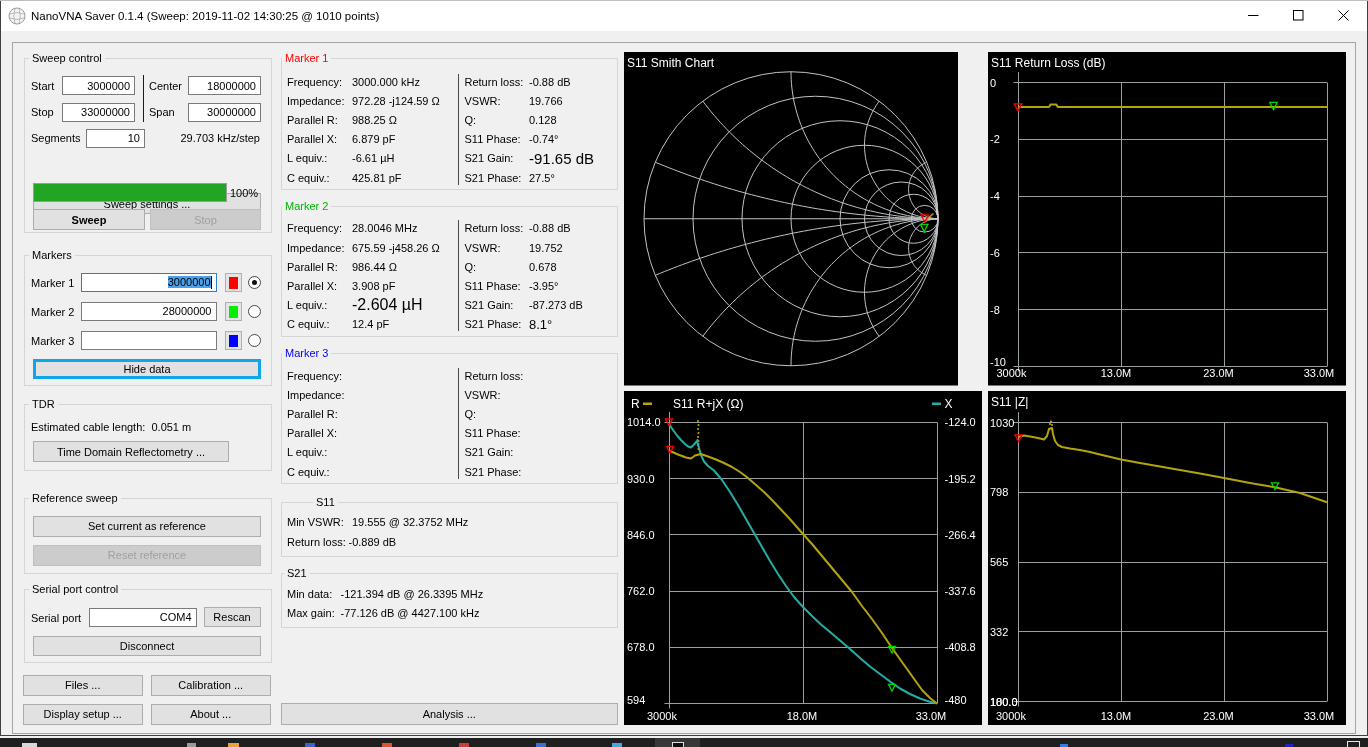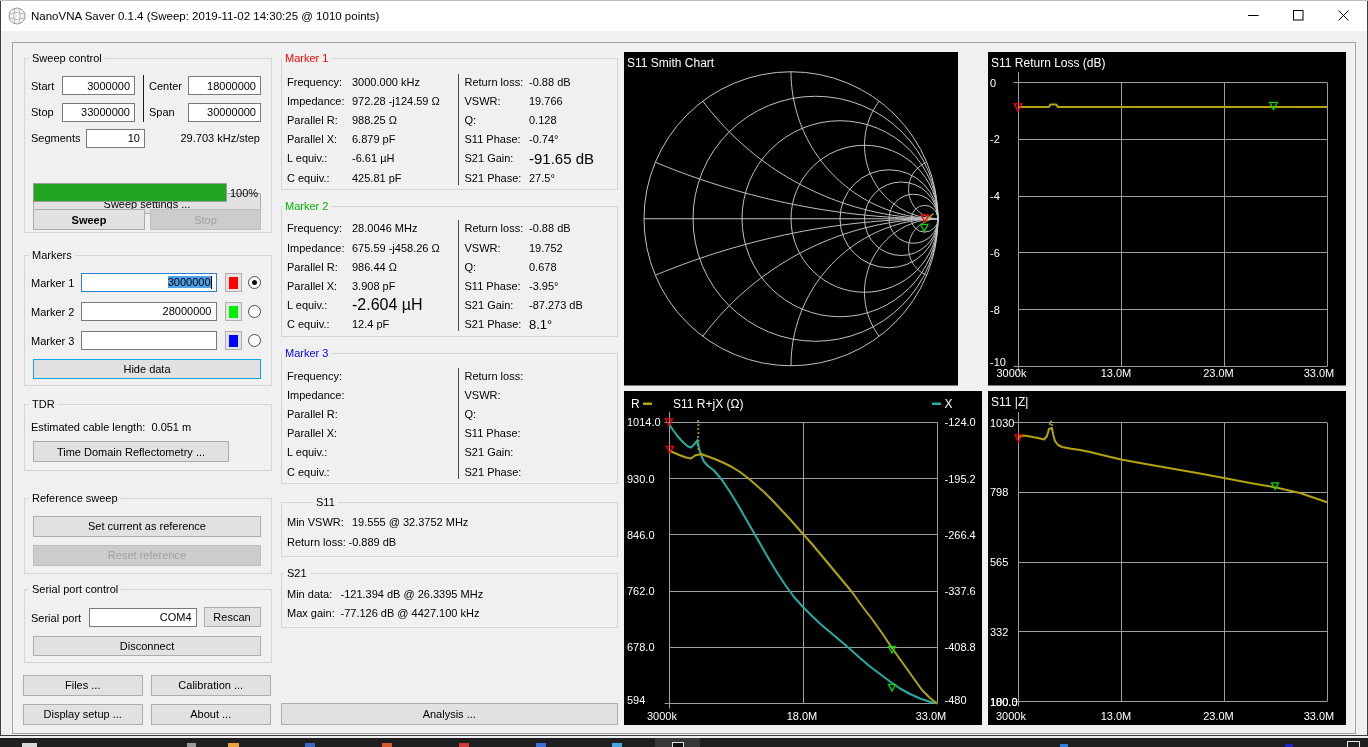--- a/index.html
+++ b/index.html
@@ -52,21 +52,21 @@
 <div style="position:absolute;left:229px;top:276.5px;width:8.5px;height:12.5px;background:#ff0000;"></div>
 <div style="position:absolute;left:225px;top:302px;width:16.5px;height:19px;background:#e4e4e4;border:1px solid #b0b0b0;"></div>
 <div style="position:absolute;left:229px;top:305.5px;width:8.5px;height:12.5px;background:#00ef00;"></div>
 <div style="position:absolute;left:225px;top:331px;width:16.5px;height:19px;background:#e4e4e4;border:1px solid #b0b0b0;"></div>
 <div style="position:absolute;left:229px;top:334.5px;width:8.5px;height:12.5px;background:#0000ff;"></div>
 <div style="position:absolute;left:248px;top:276.0px;width:13px;height:13px;border-radius:50%;background:#fff;border:1px solid #4a4a4a;">
     <div style="position:absolute;left:3px;top:3px;width:5px;height:5px;border-radius:50%;background:#111;"></div>
   </div>
 <div style="position:absolute;left:248px;top:305.0px;width:13px;height:13px;border-radius:50%;background:#fff;border:1px solid #4a4a4a;"></div>
 <div style="position:absolute;left:248px;top:334.0px;width:13px;height:13px;border-radius:50%;background:#fff;border:1px solid #4a4a4a;"></div>
-<div style="position:absolute;left:33px;top:359px;width:228px;height:20px;background:#e1e1e1;border:1px solid #0ea5e9;color:#000;font-size:11px;display:flex;align-items:center;justify-content:center;white-space:nowrap;">Hide data</div>
+<div style="position:absolute;left:33px;top:359px;width:228px;height:20px;background:#e1e1e1;border:3px solid #0ea5e9;color:#000;font-size:11px;display:flex;align-items:center;justify-content:center;white-space:nowrap;">Hide data</div>
 <div style="position:absolute;left:24px;top:404px;width:247.5px;height:66.5px;border:1px solid #d5d5d5;"></div>
 <div style="position:absolute;left:29px;top:404px;transform:translateY(-50%);font-size:11px;color:#000;white-space:nowrap;"><span style="background:#f0f0f0;padding:0 3px;">TDR</span></div>
 <div style="position:absolute;left:31px;top:427px;transform:translateY(-50%);font-size:11px;color:#000;white-space:nowrap;">Estimated cable length:&nbsp; 0.051 m</div>
 <div style="position:absolute;left:33px;top:441px;width:196px;height:21px;background:#e1e1e1;border:1px solid #adadad;color:#000;font-size:11px;display:flex;align-items:center;justify-content:center;white-space:nowrap;">Time Domain Reflectometry ...</div>
 <div style="position:absolute;left:24px;top:498px;width:247.5px;height:75.5px;border:1px solid #d5d5d5;"></div>
 <div style="position:absolute;left:29px;top:498px;transform:translateY(-50%);font-size:11px;color:#000;white-space:nowrap;"><span style="background:#f0f0f0;padding:0 3px;">Reference sweep</span></div>
 <div style="position:absolute;left:33px;top:515.5px;width:228px;height:21px;background:#e1e1e1;border:1px solid #adadad;color:#000;font-size:11px;display:flex;align-items:center;justify-content:center;white-space:nowrap;">Set current as reference</div>
 <div style="position:absolute;left:33px;top:544.5px;width:228px;height:21px;background:#cccccc;border:1px solid #bfbfbf;color:#a0a0a0;font-size:11px;display:flex;align-items:center;justify-content:center;white-space:nowrap;">Reset reference</div>
 <div style="position:absolute;left:24px;top:589px;width:247.5px;height:73.5px;border:1px solid #d5d5d5;"></div>
 <div style="position:absolute;left:29px;top:589px;transform:translateY(-50%);font-size:11px;color:#000;white-space:nowrap;"><span style="background:#f0f0f0;padding:0 3px;">Serial port control</span></div>

